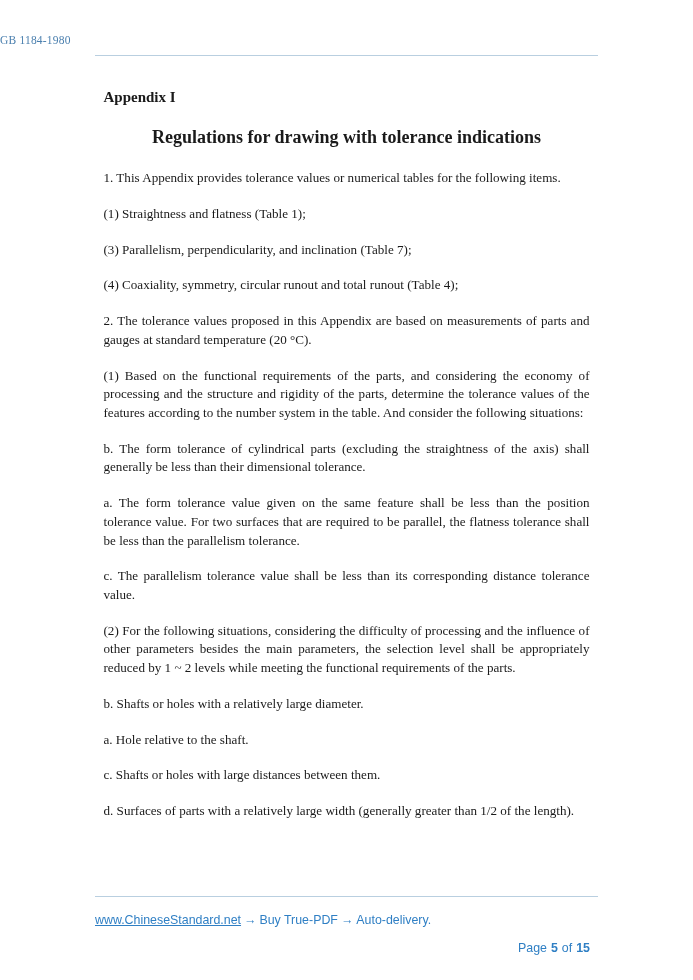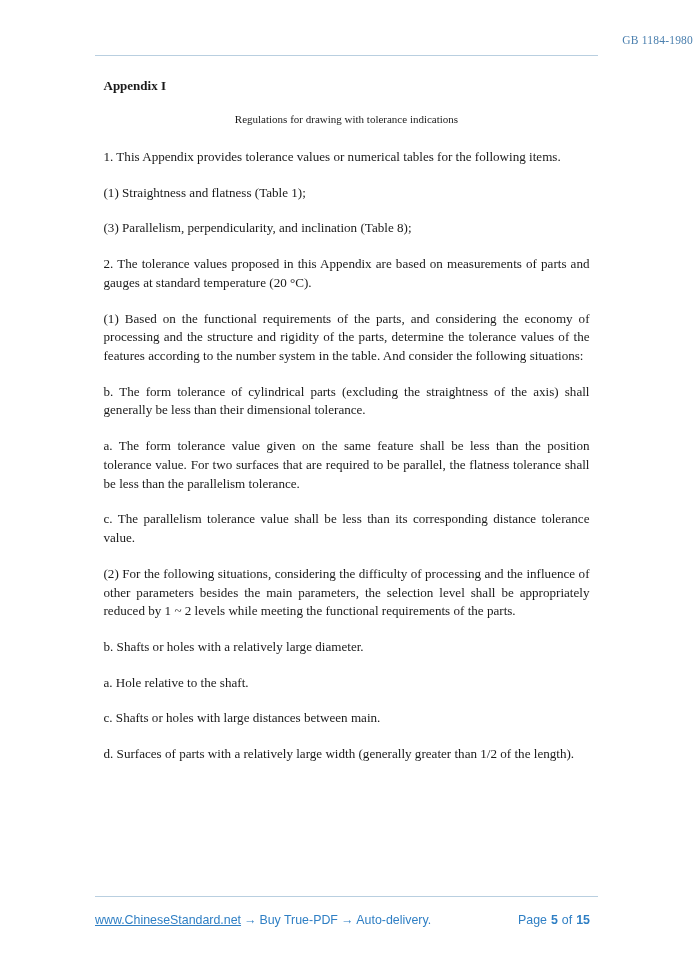--- a/index.html
+++ b/index.html
@@ -16,21 +16,21 @@
   }
   .page {
     position: relative;
     width: 693px;
     height: 980px;
     box-sizing: border-box;
   }
 
   
   .running-head {
-    text-align: right;
+    text-align: left;
     font-size: 11.5px;
     color: #4a7fae;
     letter-spacing: 0.2px;
     padding-top: 34px;
     font-family: "Liberation Serif", "DejaVu Serif", serif;
   }
   .rule-top {
     margin: 9px auto 0 auto;
     width: 503px;
     height: 1px;
@@ -38,28 +38,28 @@
   }
 
   
   .content {
     width: 486px;
     margin: 0 auto;
     padding-top: 19px;
     box-sizing: border-box;
   }
   .appendix-label {
-    font-size: 13px;
+    font-size: 15px;
     font-weight: bold;
-    margin: 3px 0 19px 0;
+    margin: 13px 0 19px 0;
     line-height: 1.25;
   }
   .doc-title {
-    font-size: 11px;
-    font-weight: normal;
+    font-size: 18px;
+    font-weight: bold;
     text-align: center;
     margin: 0 0 21px 0;
     line-height: 1.25;
   }
   p.para {
     font-size: 13.1px;
     line-height: 1.43;
     margin: 4px 0 17px 0;
     text-align: justify;
     text-justify: inter-word;
@@ -101,20 +101,21 @@
     text-decoration: underline;
     color: #2f7fc4;
   }
   .arrow-icon {
     display: inline-block;
     padding: 0 3px;
   }
   .footer-right {
     white-space: nowrap;
     padding-right: 6px;
+    margin-top: 28px;
   }
   .footer-right .num {
     font-weight: bold;
     padding: 0 2px;
   }
   .footer-right .word {
     padding: 0 2px;
   }
 </style>
 </head>
@@ -127,30 +128,31 @@
   <div class="rule-top"></div>
 
   <div class="content">
 
     <div class="appendix-label">Appendix I</div>
 
     <div class="doc-title">Regulations for drawing with tolerance indications</div>
 
     <p class="para">1. This Appendix provides tolerance values or numerical tables for the following items.</p>
     <p class="para">(1) Straightness and flatness (Table 1);</p>
-    <p class="para">(3) Parallelism, perpendicularity, and inclination (Table 8);</p>
+    <p class="para">(3) Parallelism, perpendicularity, and inclination (Table 7);</p>
+    <p class="para">(4) Coaxiality, symmetry, circular runout and total runout (Table 4);</p>
     <p class="para">2. The tolerance values proposed in this Appendix are based on measurements of parts and gauges at standard temperature (20 °C).</p>
     <p class="para">(1) Based on the functional requirements of the parts, and considering the economy of processing and the structure and rigidity of the parts, determine the tolerance values of the features according to the number system in the table. And consider the following situations:</p>
     <p class="para">b. The form tolerance of cylindrical parts (excluding the straightness of the axis) shall generally be less than their dimensional tolerance.</p>
     <p class="para">a. The form tolerance value given on the same feature shall be less than the position tolerance value. For two surfaces that are required to be parallel, the flatness tolerance shall be less than the parallelism tolerance.</p>
     <p class="para">c. The parallelism tolerance value shall be less than its corresponding distance tolerance value.</p>
     <p class="para">(2) For the following situations, considering the difficulty of processing and the influence of other parameters besides the main parameters, the selection level shall be appropriately reduced by 1 ~ 2 levels while meeting the functional requirements of the parts.</p>
     <p class="para">b. Shafts or holes with a relatively large diameter.</p>
     <p class="para">a. Hole relative to the shaft.</p>
-    <p class="para">c. Shafts or holes with large distances between main.</p>
+    <p class="para">c. Shafts or holes with large distances between them.</p>
     <p class="para">d. Surfaces of parts with a relatively large width (generally greater than 1/2 of the length).</p>
 
   </div>
 
   <div class="footer">
     <div class="rule-bottom"></div>
     <div class="footer-row">
 
       <div class="footer-left">
         <a class="footer-url" href="#">www.ChineseStandard.net</a><span class="arrow-icon">→</span><span>Buy True-PDF</span><span class="arrow-icon">→</span><span>Auto-delivery.</span>

